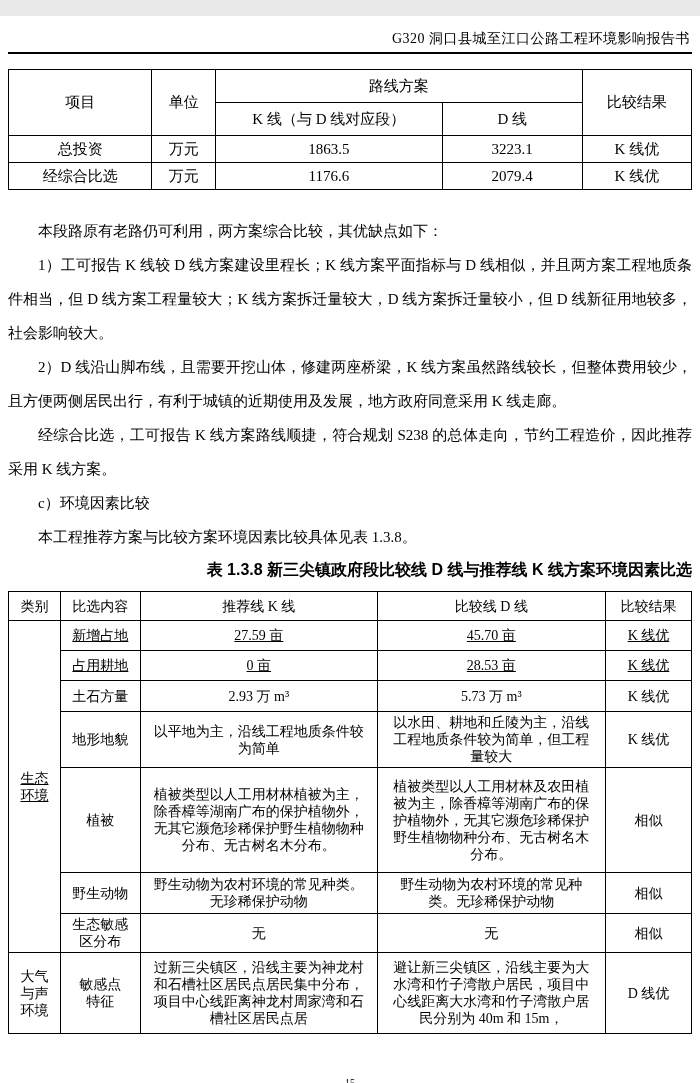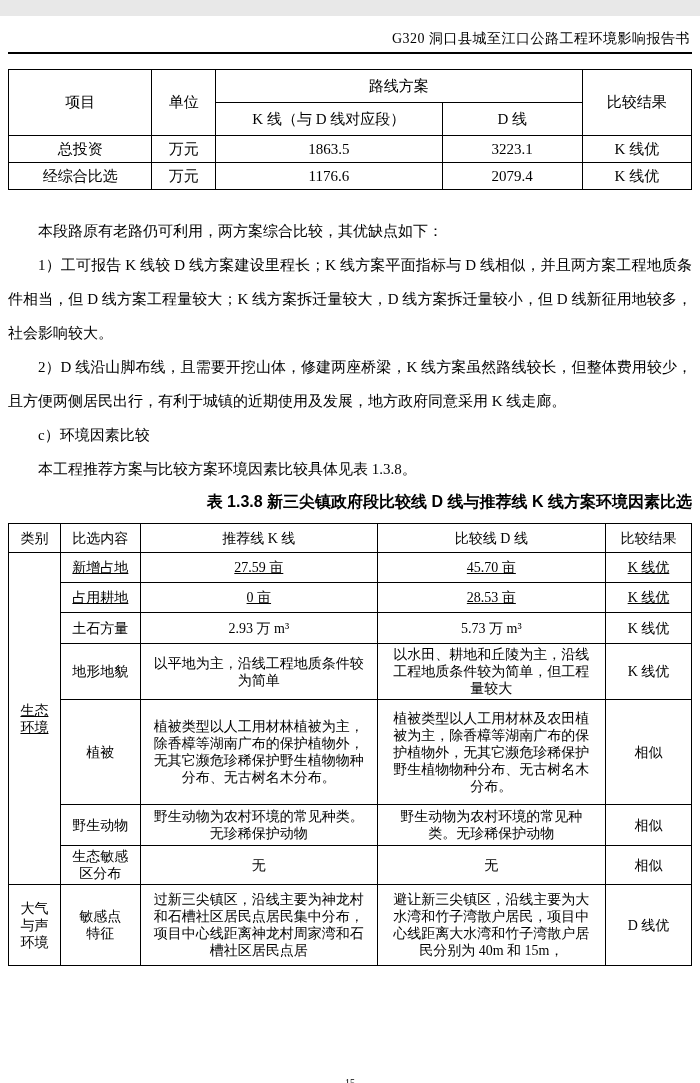--- a/index.html
+++ b/index.html
@@ -88,20 +88,21 @@
       <td>2079.4</td>
       <td>K 线优</td>
     </tr>
   </tbody>
     </table>
 
   <div class="body-text">
     <p>本段路原有老路仍可利用，两方案综合比较，其优缺点如下：</p>
     <p>1）工可报告 K 线较 D 线方案建设里程长；K 线方案平面指标与 D 线相似，并且两方案工程地质条件相当，但 D 线方案工程量较大；K 线方案拆迁量较大，D 线方案拆迁量较小，但 D 线新征用地较多，社会影响较大。</p>
     <p>2）D 线沿山脚布线，且需要开挖山体，修建两座桥梁，K 线方案虽然路线较长，但整体费用较少，且方便两侧居民出行，有利于城镇的近期使用及发展，地方政府同意采用 K 线走廊。</p>
+    <p>经综合比选，工可报告 K 线方案路线顺捷，符合规划 S238 的总体走向，节约工程造价，因此推荐采用 K 线方案。</p>
     <p>c）环境因素比较</p>
     <p>本工程推荐方案与比较方案环境因素比较具体见表 1.3.8。</p>
   </div>
 
   <div class="tbl-title">表 1.3.8  新三尖镇政府段比较线 D 线与推荐线 K 线方案环境因素比选</div>
 
   <table class="t2">
     <colgroup>
       <col style="width:7.6%">
         <col style="width:11.7%">

